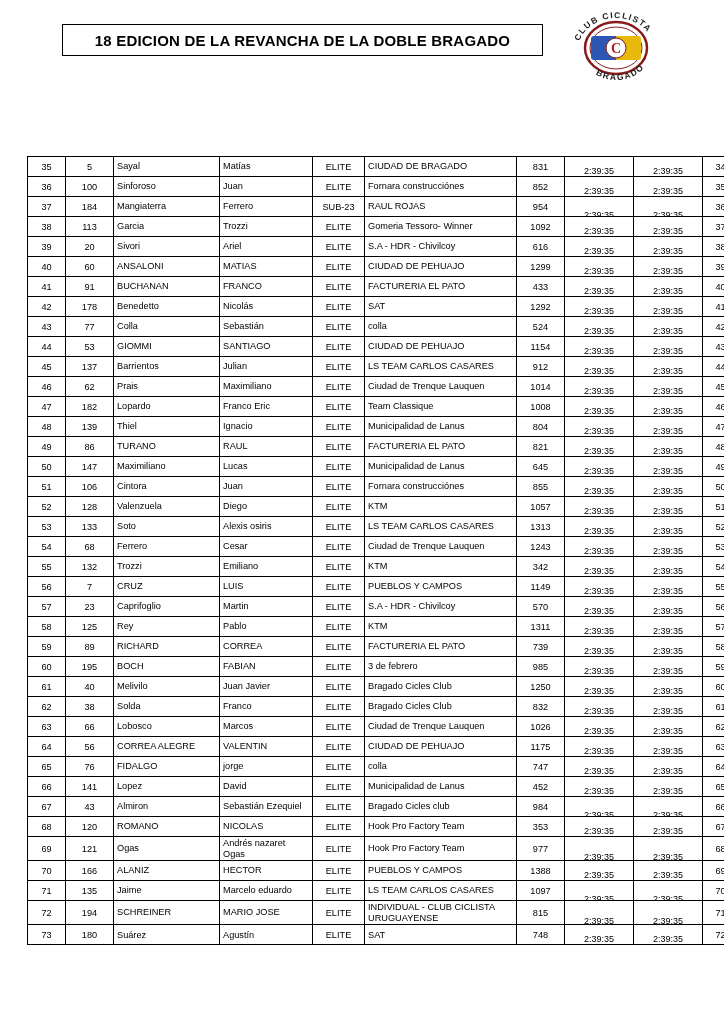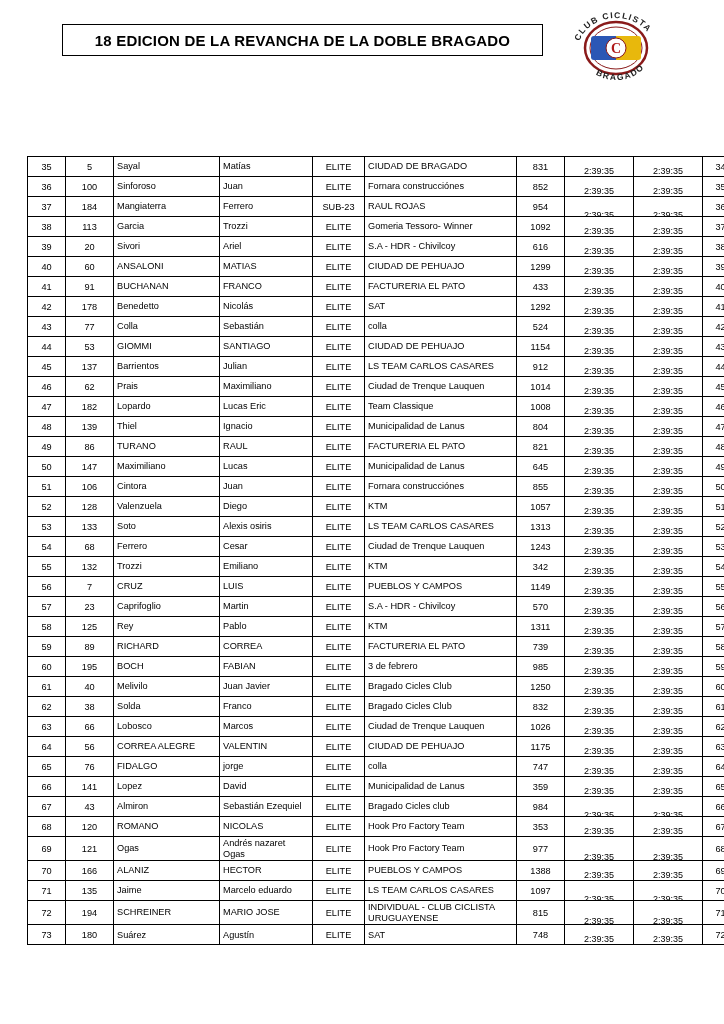--- a/index.html
+++ b/index.html
@@ -350,21 +350,21 @@
             </td>
             <td class="cell-time">
               <span>2:39:35</span>
             </td>
             <td class="cell-final">45</td>
           </tr>
           <tr>
             <td class="cell-pos">47</td>
             <td class="cell-num">182</td>
             <td class="cell-last wrap2">Lopardo</td>
-            <td class="cell-first wrap2">Lucas Eric</td>
+            <td class="cell-first wrap2">Franco Eric</td>
             <td class="cell-cat">ELITE</td>
             <td class="cell-team wrap2">Team Classique</td>
             <td class="cell-chip">1008</td>
             <td class="cell-time">
               <span>2:39:35</span>
             </td>
             <td class="cell-time">
               <span>2:39:35</span>
             </td>
             <td class="cell-final">46</td>
@@ -657,21 +657,21 @@
             </td>
             <td class="cell-final">64</td>
           </tr>
           <tr>
             <td class="cell-pos">66</td>
             <td class="cell-num">141</td>
             <td class="cell-last wrap2">Lopez</td>
             <td class="cell-first wrap2">David</td>
             <td class="cell-cat">ELITE</td>
             <td class="cell-team wrap2">Municipalidad de Lanus</td>
-            <td class="cell-chip">359</td>
+            <td class="cell-chip">452</td>
             <td class="cell-time">
               <span>2:39:35</span>
             </td>
             <td class="cell-time">
               <span>2:39:35</span>
             </td>
             <td class="cell-final">65</td>
           </tr>
           <tr class="row-tall">
             <td class="cell-pos">67</td>

